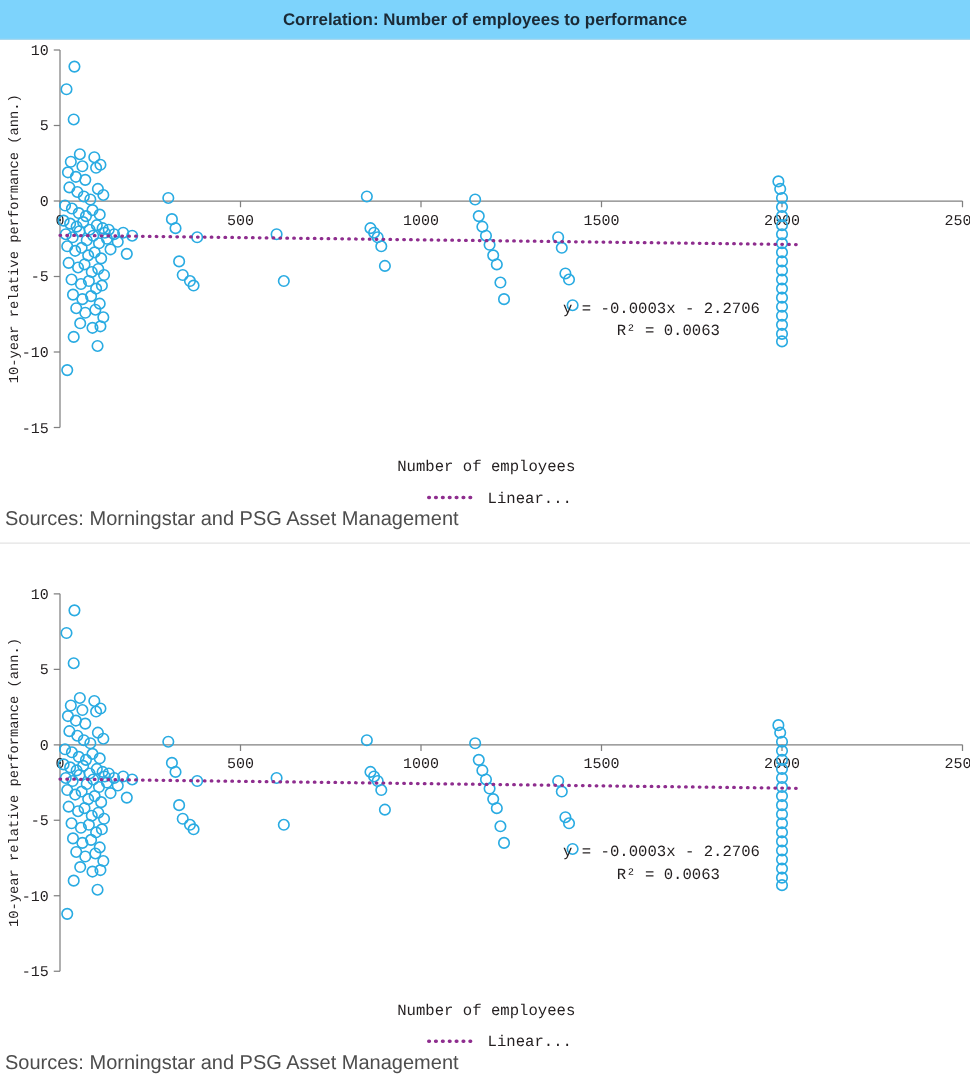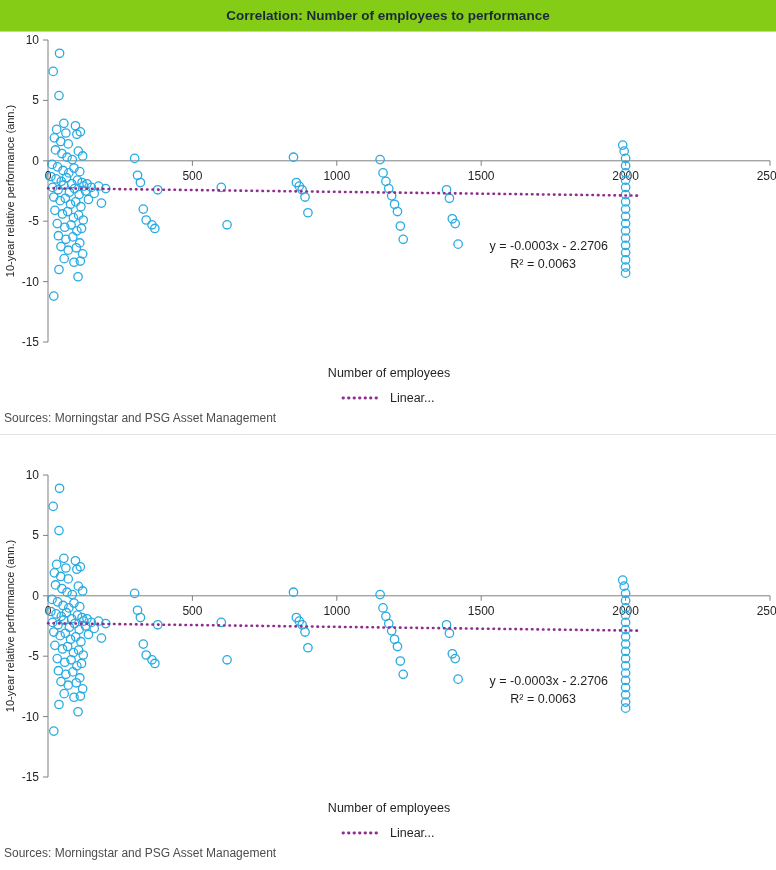--- a/index.html
+++ b/index.html
@@ -18,45 +18,46 @@
     position: relative;
     width: 776px;
     height: 435px;
   }
   .chart-title {
     position: absolute;
     left: 0;
     top: 0;
     width: 776px;
     height: 32px;
-    background: #84cc16;
+    background: #7dd3fc;
     border-bottom: 1px solid #a9d8ee;
     display: flex;
     align-items: center;
     justify-content: center;
     font-size: 13.5px;
     font-weight: bold;
     color: #1b2a36;
     box-sizing: border-box;
   }
   .plot-wrap {
     position: absolute;
     left: 0;
     top: 32px;
     width: 776px;
     height: 372px;
+    font-family: Liberation Mono, monospace;
   }
   .plot-svg {
     display: block;
   }
   .source-line {
     position: absolute;
     left: 4px;
     bottom: 10px;
-    font-size: 12px;
+    font-size: 16px;
     color: #4d4d4d;
     margin-top: 24px;
   }
   .axis-label-y {
     font-size: 11px;
     fill: #231f20;
   }
   .tick-text {
     font-size: 12px;
     fill: #231f20;

